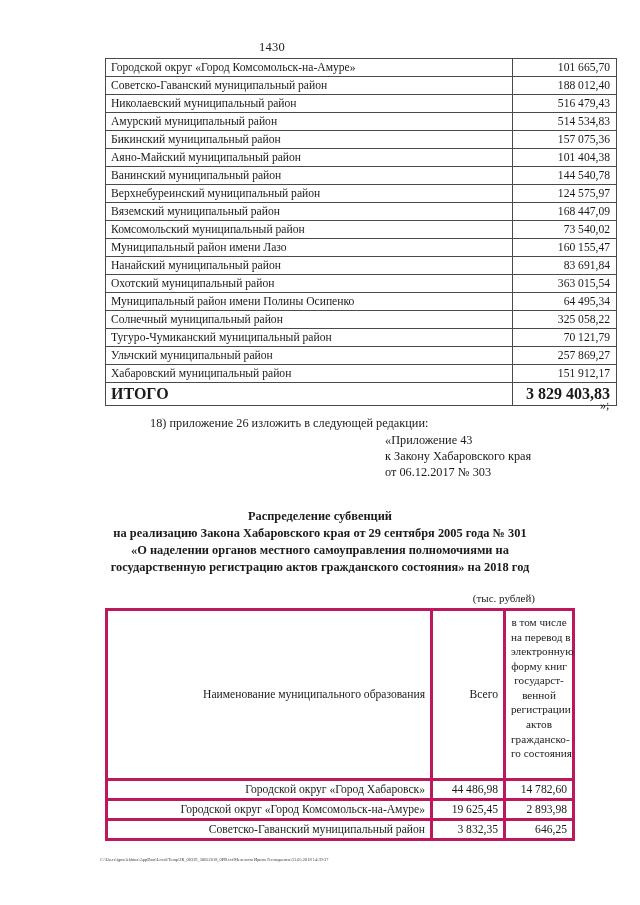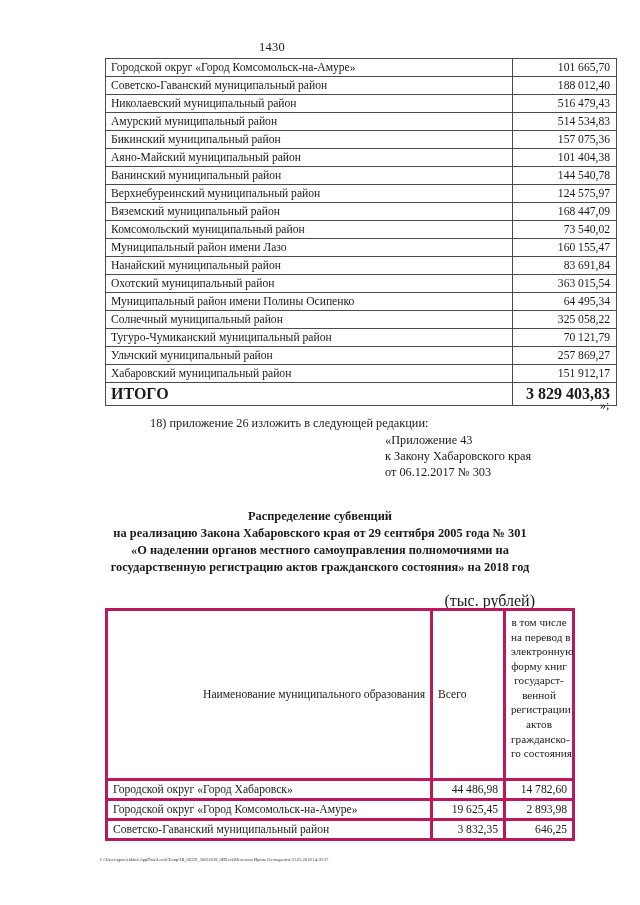--- a/index.html
+++ b/index.html
@@ -89,21 +89,21 @@
     line-height: 1.38;
   }
   .doc-title div { white-space: nowrap; }
 
   .units-note {
     position: absolute;
     left: 0;
     top: 592px;
     width: 535px;
     text-align: right;
-    font-size: 16px;
+    font-size: 11px;
   }
 
   
   #table-two {
     position: absolute;
     left: 105px;
     top: 608px;
     width: 430px;
   }
   #table-two td {
@@ -113,33 +113,33 @@
     padding: 2px 5px;
   }
   #table-two td.h-name {
     width: 312px;
     height: 163px;
     text-align: right;
     vertical-align: middle;
   }
   #table-two td.h-total {
     width: 60px;
-    text-align: left;
+    text-align: right;
     vertical-align: middle;
   }
   #table-two td.h-incl {
     width: 56px;
     text-align: center;
     vertical-align: top;
     line-height: 1.30;
     padding-top: 4px;
     font-size: 11.2px;
   }
   #table-two td.h-incl div { white-space: nowrap; }
-  #table-two td.b-name  { text-align: left; }
+  #table-two td.b-name  { text-align: right; }
   #table-two td.b-total { text-align: right; }
   #table-two td.b-incl  { text-align: right; }
 
   .footer-path {
     position: absolute;
     left: 100px;
     top: 857px;
     font-size: 4.3px;
     font-family: "Liberation Serif", serif;
     color: #3a3a3a;

